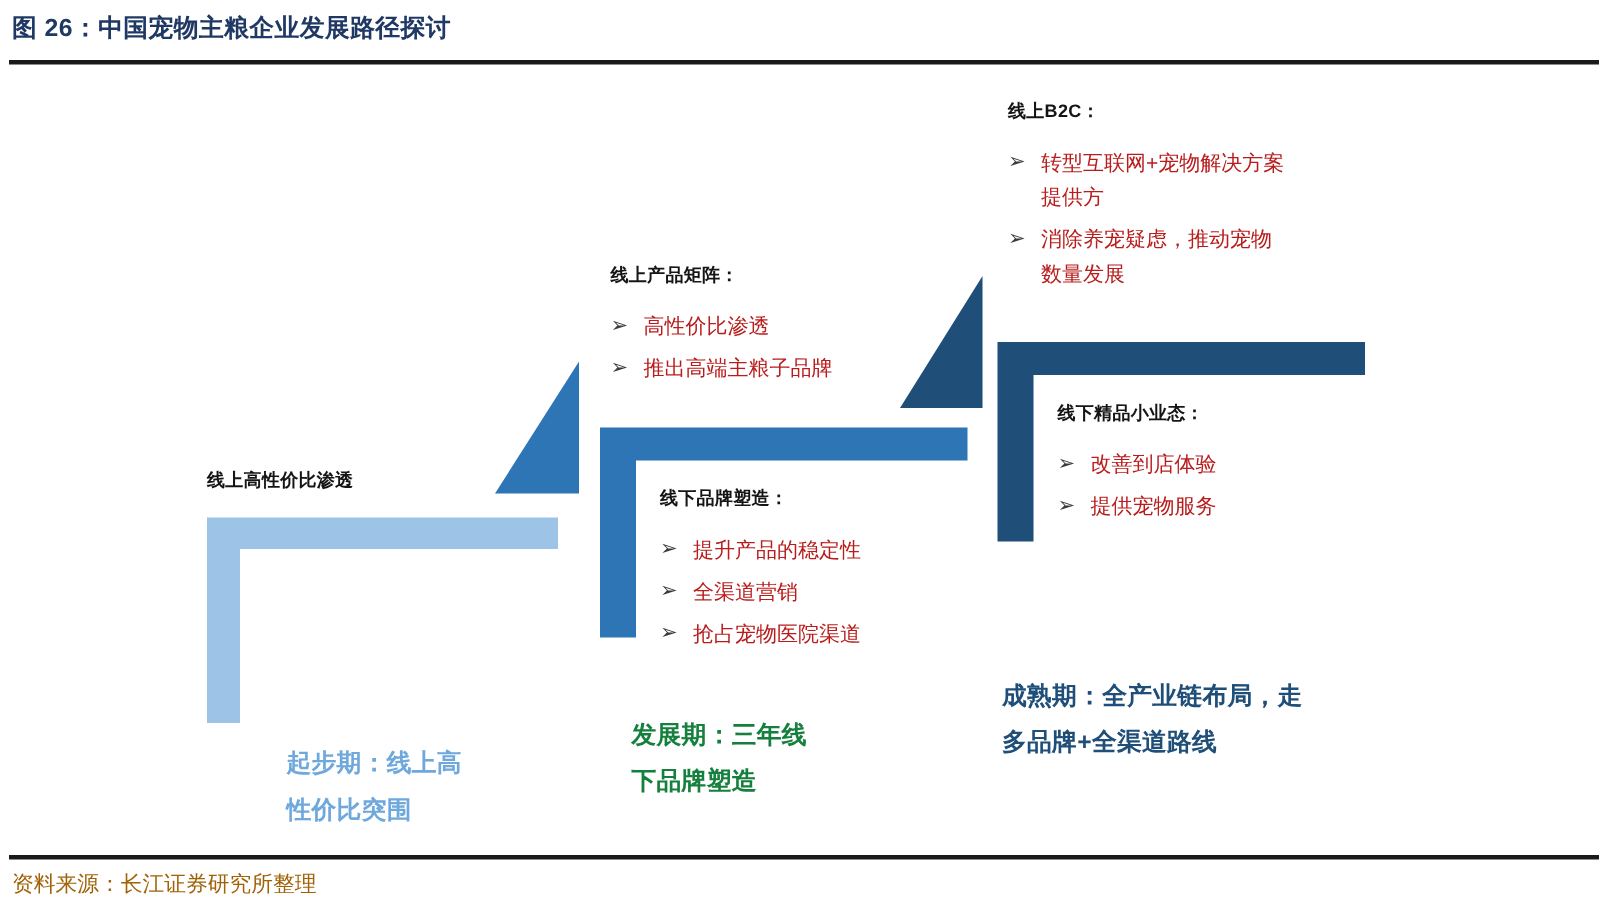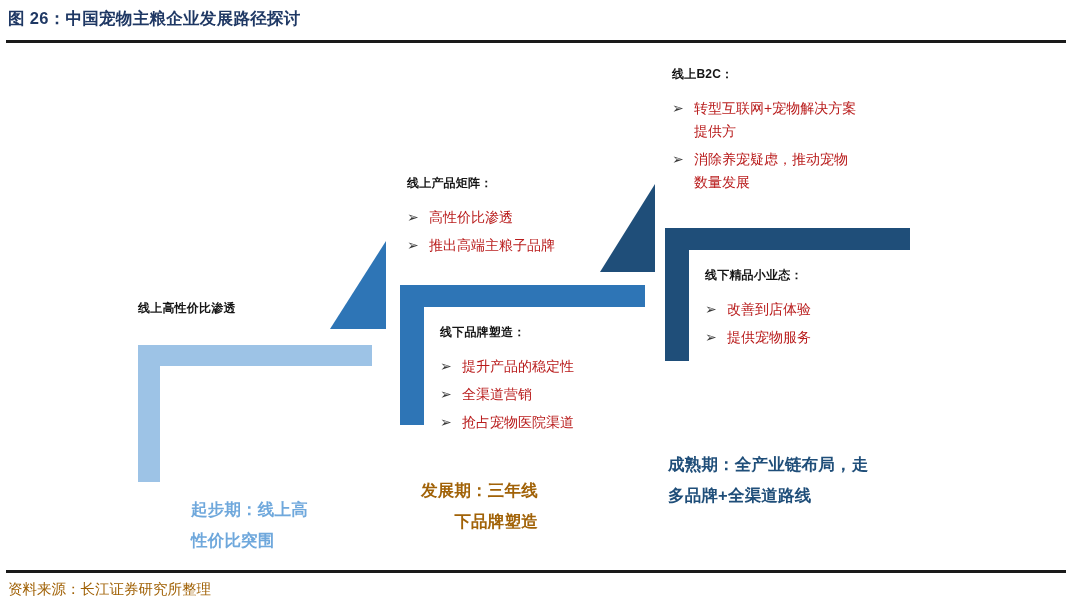--- a/index.html
+++ b/index.html
@@ -110,21 +110,21 @@
     position: absolute;
     font-size: 16.5px;
     font-weight: 700;
     line-height: 31px;
     white-space: pre-line;
     letter-spacing: 0.2px;
   }
 
   
   .cap-1 { color: #6FA8DC; }
-  .cap-2 { color: #a16207; text-align: right; }
+  .cap-2 { color: #15803d; }
   .cap-3 { color: #1F4E79; }
 </style>
 </head>
 <body>
 
 <div id="figure-header">
   <div id="figure-title">图 26：中国宠物主粮企业发展路径探讨</div>
   <div id="header-rule"></div>
 </div>
 
@@ -134,21 +134,21 @@
 
     <path fill="#9DC3E6" d="M 138 301 L 372 301 L 372 322 L 160 322 L 160 438 L 138 438 Z"></path>
     <polygon fill="#2E75B6" points="386,285 386,197 330,285"></polygon>
 
     <path fill="#2E75B6" d="M 400 241 L 645 241 L 645 263 L 424 263 L 424 381 L 400 381 Z"></path>
     <polygon fill="#1F4E79" points="655,228 655,140 600,228"></polygon>
 
     <path fill="#1F4E79" d="M 665 184 L 910 184 L 910 206 L 689 206 L 689 317 L 665 317 Z"></path>
   </svg>
 
-  <div class="stage-heading" style="left:138px; top:256px;">线上高性价比渗透</div>
+  <div class="stage-heading" style="left:138px; top:268px;">线上高性价比渗透</div>
 
   <div class="stage-caption cap-1" style="left:158px; top:450px;margin-left:33px;">起步期：线上高
 性价比突围</div>
 
   <div class="stage-heading" style="left:407px; top:131px;">线上产品矩阵：</div>
 
   <div class="bullet-list" style="left:407px; top:162px;">
     <div class="bullet-row">
       <span class="bullet-marker">➢</span>
       <span class="bullet-text">高性价比渗透</span>

